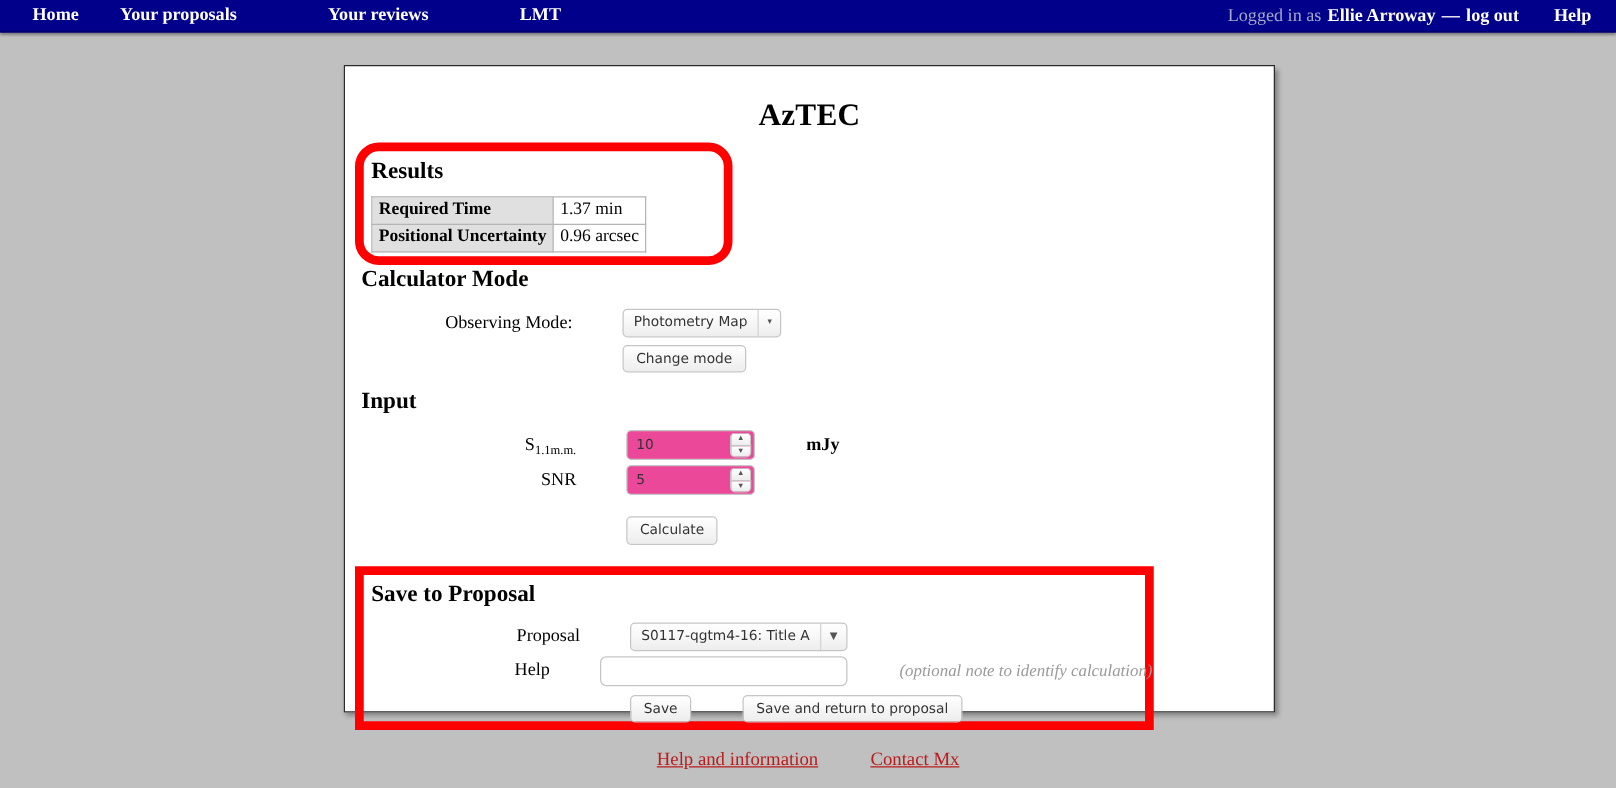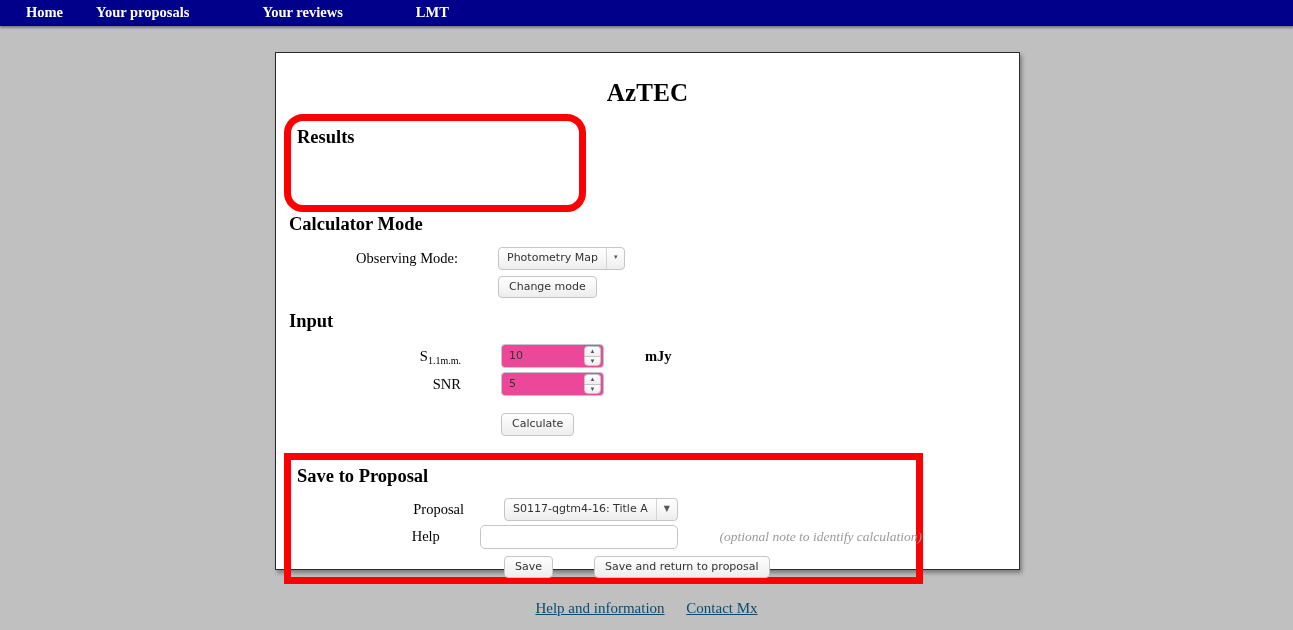--- a/index.html
+++ b/index.html
@@ -283,45 +283,64 @@
 
   
   .footer {
     position: absolute;
     left: 0;
     top: 600px;
     width: 1293px;
     text-align: center;
   }
   .footer a {
-    color: #0c4a6e;
+    color: #b91c1c;
     text-decoration: underline;
     font-size: 15px;
-    margin: 0 9px;
+    margin: 0 19px;
   }
 </style>
 </head>
 <body>
 
 <div class="navbar">
   <div class="nav-left">
     <a class="nav-link" href="#">Home</a>
     <a class="nav-link" href="#">Your proposals</a>
     <a class="nav-link" href="#">Your reviews</a>
     <a class="nav-link" href="#">LMT</a>
   </div>
+  <div class="nav-right">
+    <span class="nav-muted">Logged in as</span>
+    <span class="nav-user">Ellie Arroway</span>
+    <span class="nav-dash">—</span>
+    <a class="nav-link" href="#">log out</a>
+    <a class="nav-link nav-help" href="#">Help</a>
+  </div>
 </div>
 
 <div class="panel">
 
   <h1 class="page-title">AzTEC</h1>
 
   <div class="highlight" id="results-highlight">
     <div class="section-inner" style="padding:6px 0 0 6px;">
       <h2 class="section-heading">Results</h2>
+      <table class="results-table">
+        <tbody>
+          <tr>
+            <th>Required Time</th>
+            <td>1.37 min</td>
+          </tr>
+          <tr>
+            <th>Positional Uncertainty</th>
+            <td>0.96 arcsec</td>
+          </tr>
+        </tbody>
+      </table>
     </div>
   </div>
 
   <div class="abs" style="left:13px; top:161px; width:700px;">
     <h2 class="section-heading">Calculator Mode</h2>
     <div style="margin-top:12px;">
       <div class="form-row">
         <div class="form-label" style="width:169px;">Observing Mode:</div>
         <div class="dropdown">
           <span class="dropdown-text">Photometry Map</span>

